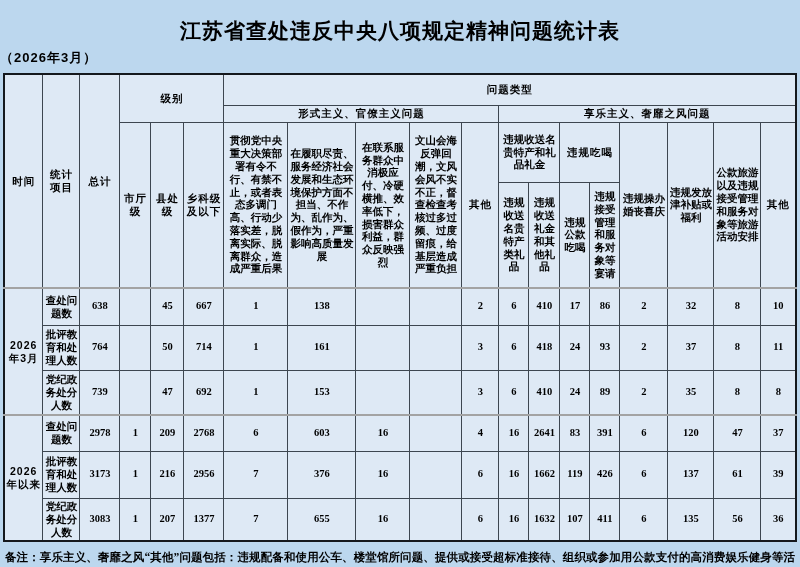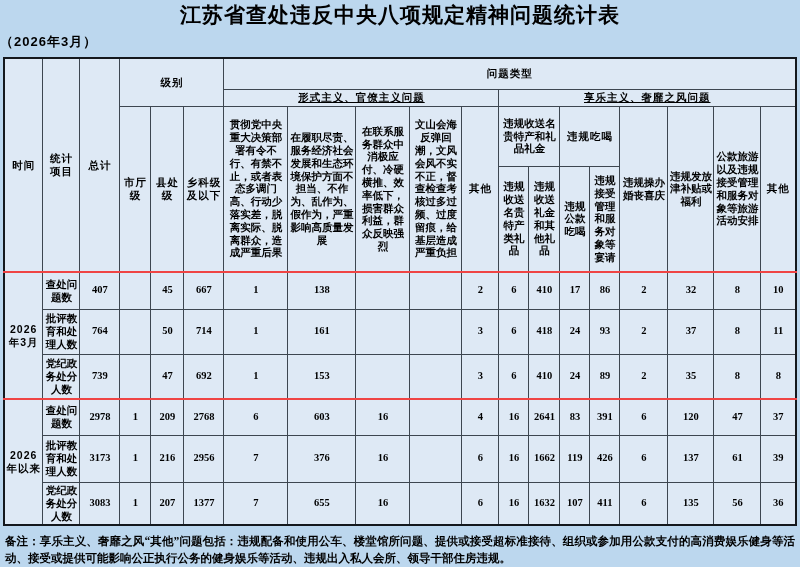--- a/index.html
+++ b/index.html
@@ -3,21 +3,21 @@
 <meta charset="utf-8">
 <style>
   html, body { margin:0; padding:0; }
   body {
     width:800px; height:567px; overflow:hidden;
     background:#bcd7ee; color:#000;
     font-family:"Liberation Sans", sans-serif;
   }
   .title {
     text-align:center; font-weight:bold; font-size:21px;
-    letter-spacing:1px; padding-top:1px;
+    letter-spacing:1px; padding-top:17px;
   }
   .subtitle {
     text-align:left; font-weight:bold; font-size:13px;
     margin-top:4px; letter-spacing:1px;
   }
   table.stat {
     border-collapse:collapse; table-layout:fixed;
     width:792px; margin:6px auto 0;
     background:#dee9f5; border:2px solid #14181d;
   }
@@ -28,23 +28,23 @@
     padding:1px; overflow:hidden; word-break:break-all;
   }
   td.grp { font-size:11.5px; letter-spacing:1px; }
   td.num {
     font-family:"Liberation Serif", serif;
     font-size:12.5px; letter-spacing:0;
   }
   td.period { padding:0; font-size:10.5px; }
   td.item { padding:1px 0; }
   td.sep-l { border-left:2px solid #14181d; }
-  tr.sep-t td { border-top:2px solid #ef4444; }
+  tr.sep-t td { border-top:2px solid #a3a3a3; }
   tr.hr1 { height:31px; }
-  tr.hr2 { height:17px;text-decoration:underline; }
+  tr.hr2 { height:17px; }
   tr.hr3 { height:60px; }
   tr.hr4 { height:106px; }
   tr.dr1 { height:37px; }
   tr.dr2 { height:45px; }
   tr.dr3 { height:45px; }
   tr.dr4 { height:36px; }
   tr.dr5 { height:47px; }
   tr.dr6 { height:43px; }
   .note {
     margin:7px 5px 0;
@@ -116,21 +116,21 @@
   <tr class="hr4">
     <td class="sep-l">违规收送名贵特产类礼品</td>
     <td>违规收送礼金和其他礼品</td>
     <td>违规公款吃喝</td>
     <td>违规接受管理和服务对象等宴请</td>
   </tr>
 
   <tr class="dr1 sep-t">
     <td rowspan="3" class="period grp">2026年3月</td>
     <td class="item">查处问题数</td>
-    <td class="num sep-l">407</td>
+    <td class="num sep-l">638</td>
     <td class="num"></td>
     <td class="num">45</td>
     <td class="num">667</td>
     <td class="num sep-l">1</td>
     <td class="num">138</td>
     <td class="num"></td>
     <td class="num"></td>
     <td class="num">2</td>
     <td class="num sep-l">6</td>
     <td class="num">410</td>

